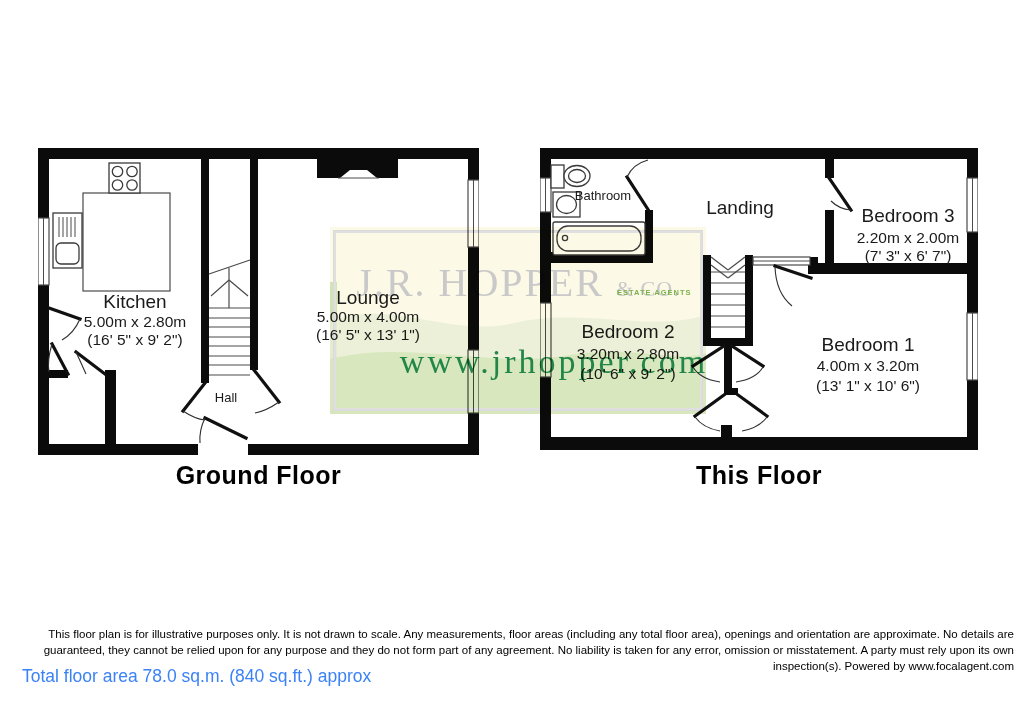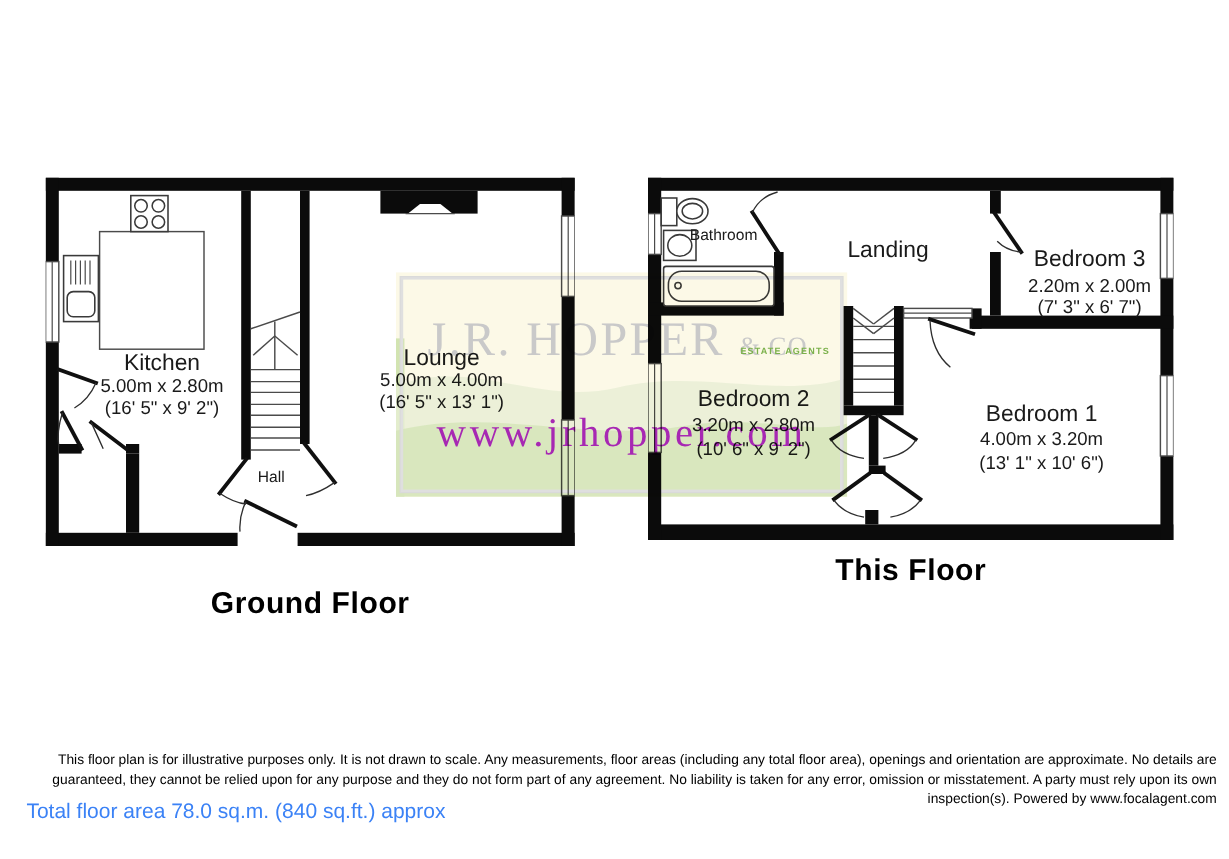--- a/index.html
+++ b/index.html
@@ -1,20 +1,20 @@
 <!DOCTYPE html>
 <html><head>
 <meta charset="utf-8">
 <style>
   html,body{margin:0;padding:0;background:#ffffff;}
   #page{position:relative;width:1024px;height:716px;background:#ffffff;overflow:hidden;
         font-family:"Liberation Sans",sans-serif;color:#111;}
   .plan{position:absolute;}
   .floor-title{position:absolute;text-align:center;font-weight:bold;font-size:25px;color:#000;letter-spacing:0.5px;}
-  #gf-title{left:38px;top:461px;width:441px;margin-top:28px;}
+  #gf-title{left:38px;top:461px;width:441px;}
   #ff-title{left:540px;top:461px;width:438px;}
   .room-name{font-size:19px;fill:#1a1a1a;}
   .room-dim{font-size:15.5px;fill:#1a1a1a;}
   .room-small{font-size:13px;fill:#1a1a1a;}
   svg text{text-anchor:middle;font-family:"Liberation Sans",sans-serif;}
   .wall{fill:#0b0b0b;}
   .thin{stroke:#4a4a4a;stroke-width:1.2;fill:none;}
   .fix{stroke:#3a3a3a;stroke-width:1.3;fill:#ffffff;}
   .leaf{stroke:#101010;stroke-width:3.2;fill:none;stroke-linecap:square;}
   .arc{stroke:#2e2e2e;stroke-width:1.1;fill:none;}
@@ -25,21 +25,21 @@
              mix-blend-mode:multiply;opacity:0.95;background:#fcf9e6;}
   #wm-frame{position:absolute;left:3px;top:3px;right:3px;bottom:3px;border:2px solid #d8d8d8;}
   #wm-frame2{position:absolute;left:4px;top:4px;right:4px;bottom:4px;border:2px solid #dedede;}
   #wm-hills{position:absolute;left:0;top:0;width:100%;height:100%;}
   .wm-text{position:absolute;width:100%;text-align:center;font-family:"Liberation Serif",serif;
            color:#c6c6c6;white-space:nowrap;margin-top:24px;}
   #wm-line1{top:8px;font-size:40px;letter-spacing:2px;}
   #wm-amp{font-size:22px;letter-spacing:1px;}
   #wm-badge{position:absolute;left:287px;top:61px;font-family:"Liberation Sans",sans-serif;
             font-size:7.5px;letter-spacing:1px;color:#74ad41;font-weight:bold;}
-  #wm-url{top:92px;font-size:34px;letter-spacing:3px;color:#a21caf;}
+  #wm-url{top:92px;font-size:34px;letter-spacing:3px;color:#15803d;padding-left:36px;}
   
   #total-area{position:absolute;left:22px;top:627px;font-size:17.5px;color:#3b82f6;margin-top:39px;}
   #disclaimer{position:absolute;left:22px;top:626px;width:992px;font-size:11.5px;line-height:1.4;color:#000;text-align:right;}
 </style>
 </head>
 <body>
 
 <div id="page">
 
   <svg class="plan" style="left:38px;top:148px" width="441" height="307" viewBox="0 0 441 307">

